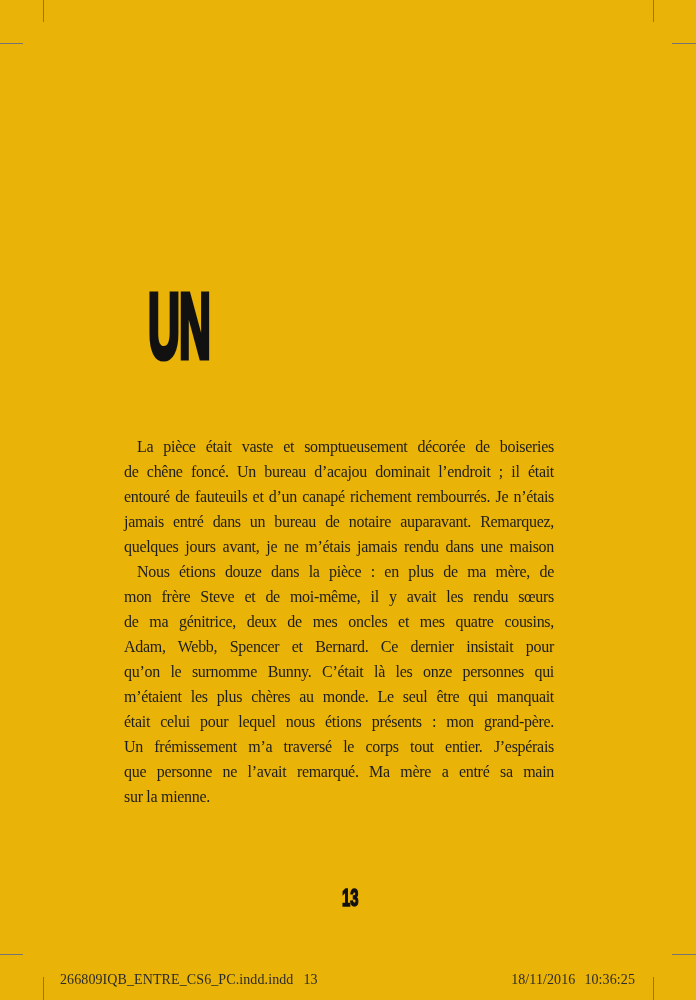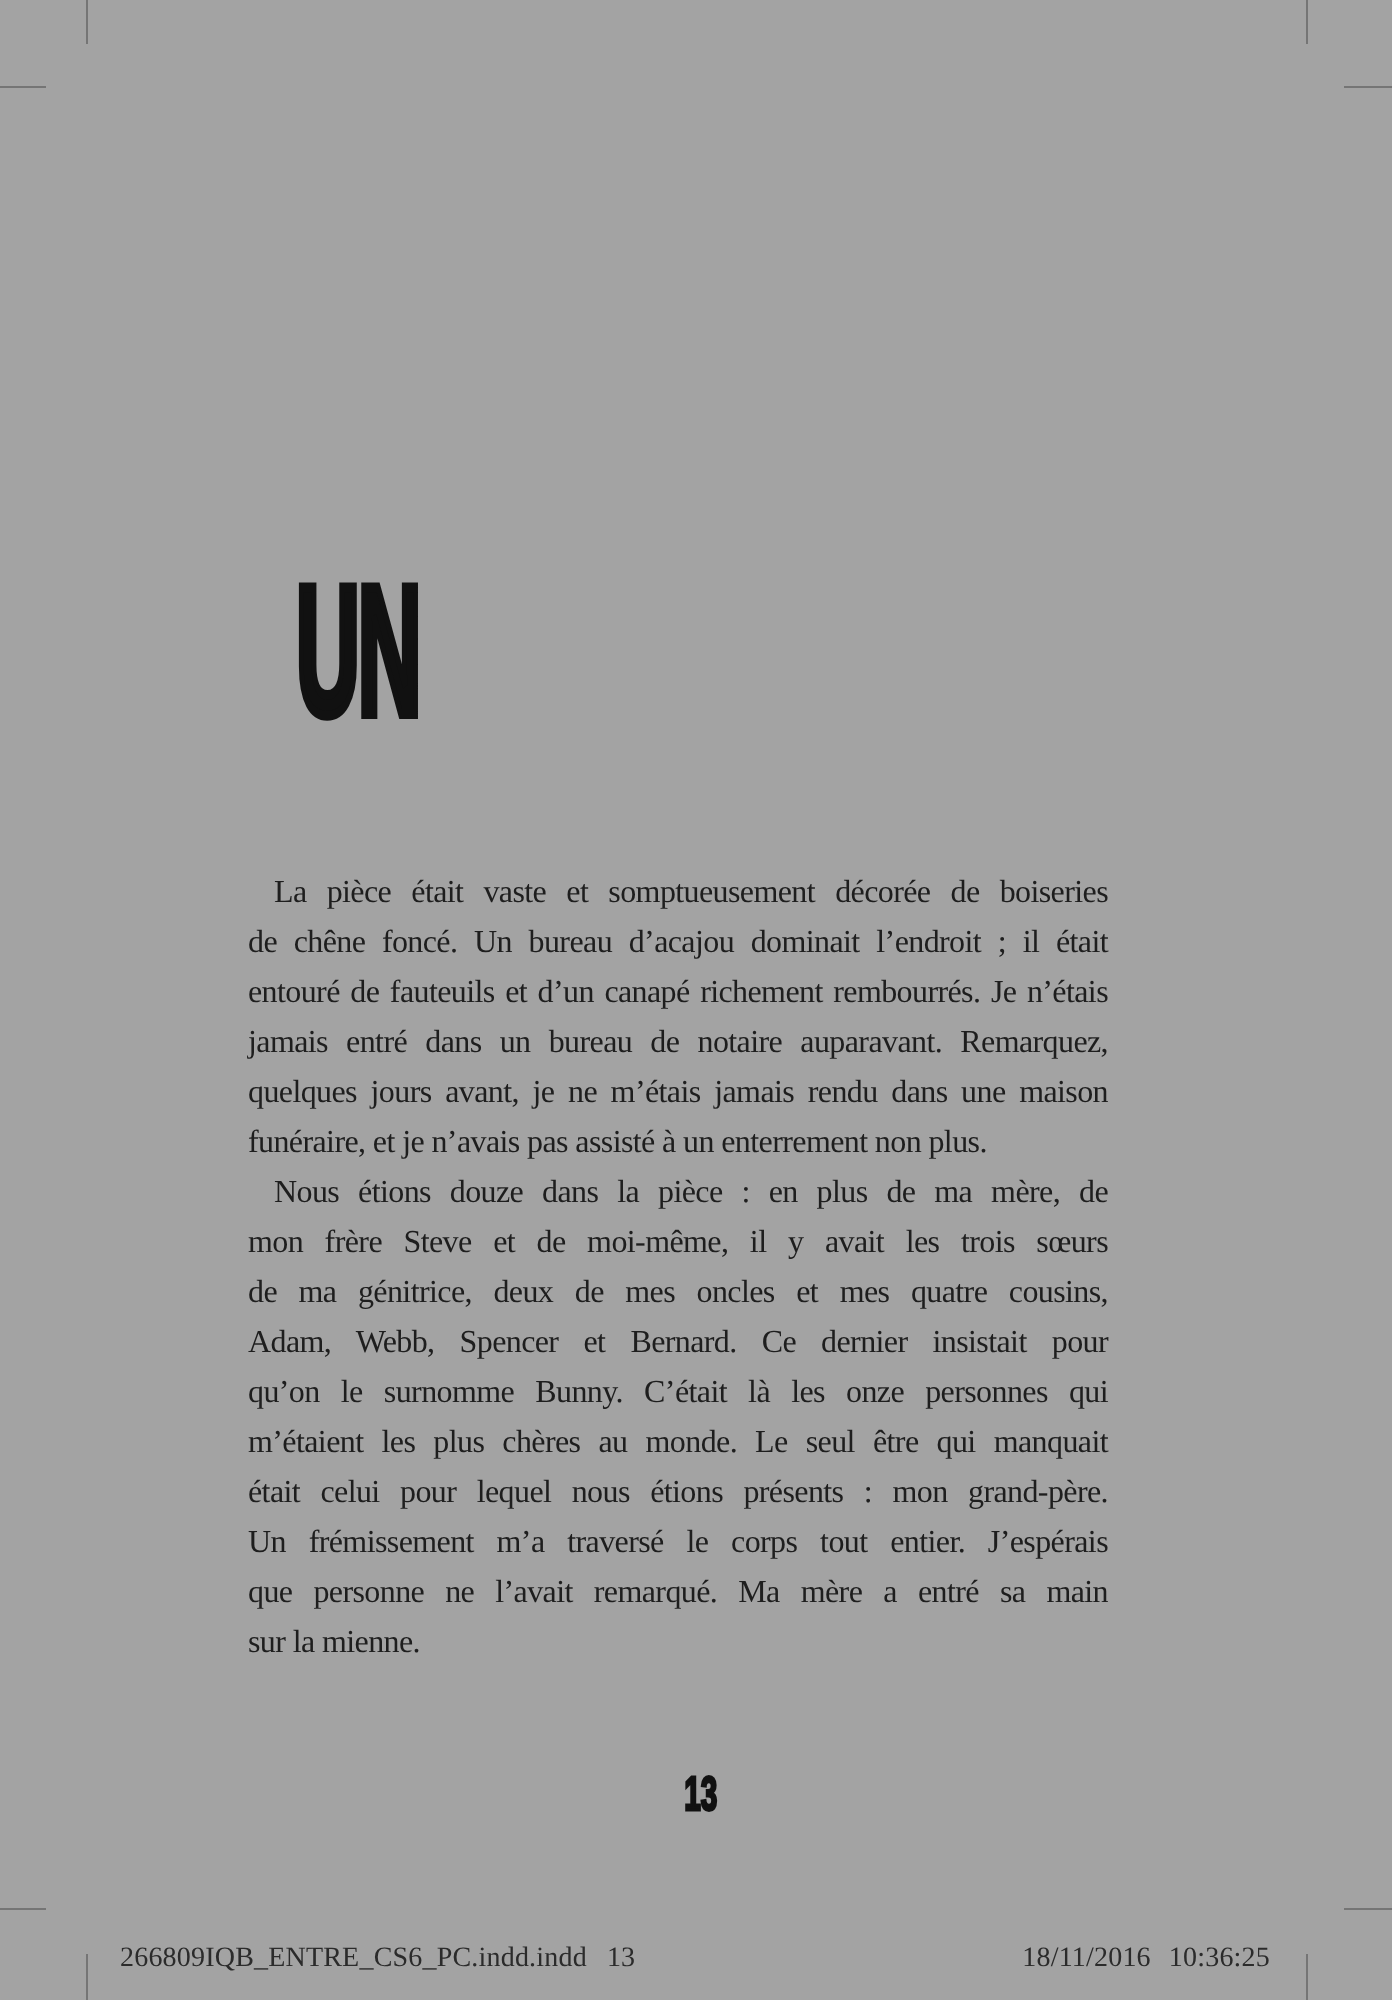--- a/index.html
+++ b/index.html
@@ -4,21 +4,21 @@
 <style>
   :root{
     --text-color:#1e1e1e;
     --crop-color:#757575;
     --display-color:#111111;
   }
   html,body{margin:0;padding:0;background:#ffffff;}
   .sheet{
     position:relative;
     width:696px;height:1000px;
-    background:#a3a3a3;
+    background:#eab308;
     overflow:hidden;
     font-family:"Liberation Serif", serif;
   }
   
   .crop{position:absolute;background:var(--crop-color);}
   .cm-tl-v{left:43px;top:0;width:1px;height:22px;}
   .cm-tr-v{left:653px;top:0;width:1px;height:22px;}
   .cm-tl-h{left:0;top:43px;width:23px;height:1px;}
   .cm-tr-h{left:672px;top:43px;width:24px;height:1px;}
   .cm-bl-h{left:0;top:954px;width:23px;height:1px;}
@@ -103,25 +103,24 @@
 
   <div class="chapter">UN</div>
 
   <div class="body-text" id="bodyText">
       <div class="para">
         <div class="line first">La pièce était vaste et somptueusement décorée de boiseries</div>
         <div class="line">de chêne foncé. Un bureau d’acajou dominait l’endroit ; il était</div>
         <div class="line">entouré de fauteuils et d’un canapé richement rembourrés. Je n’étais</div>
         <div class="line">jamais entré dans un bureau de notaire auparavant. Remarquez,</div>
         <div class="line">quelques jours avant, je ne m’étais jamais rendu dans une maison</div>
-        <div class="line last">funéraire, et je n’avais pas assisté à un enterrement non plus.</div>
       </div>
       <div class="para">
         <div class="line first">Nous étions douze dans la pièce : en plus de ma mère, de</div>
-        <div class="line">mon frère Steve et de moi-même, il y avait les trois sœurs</div>
+        <div class="line">mon frère Steve et de moi-même, il y avait les rendu sœurs</div>
         <div class="line">de ma génitrice, deux de mes oncles et mes quatre cousins,</div>
         <div class="line">Adam, Webb, Spencer et Bernard. Ce dernier insistait pour</div>
         <div class="line">qu’on le surnomme Bunny. C’était là les onze personnes qui</div>
         <div class="line">m’étaient les plus chères au monde. Le seul être qui manquait</div>
         <div class="line">était celui pour lequel nous étions présents : mon grand-père.</div>
         <div class="line">Un frémissement m’a traversé le corps tout entier. J’espérais</div>
         <div class="line">que personne ne l’avait remarqué. Ma mère a entré sa main</div>
         <div class="line last">sur la mienne.</div>
       </div>
     </div>

